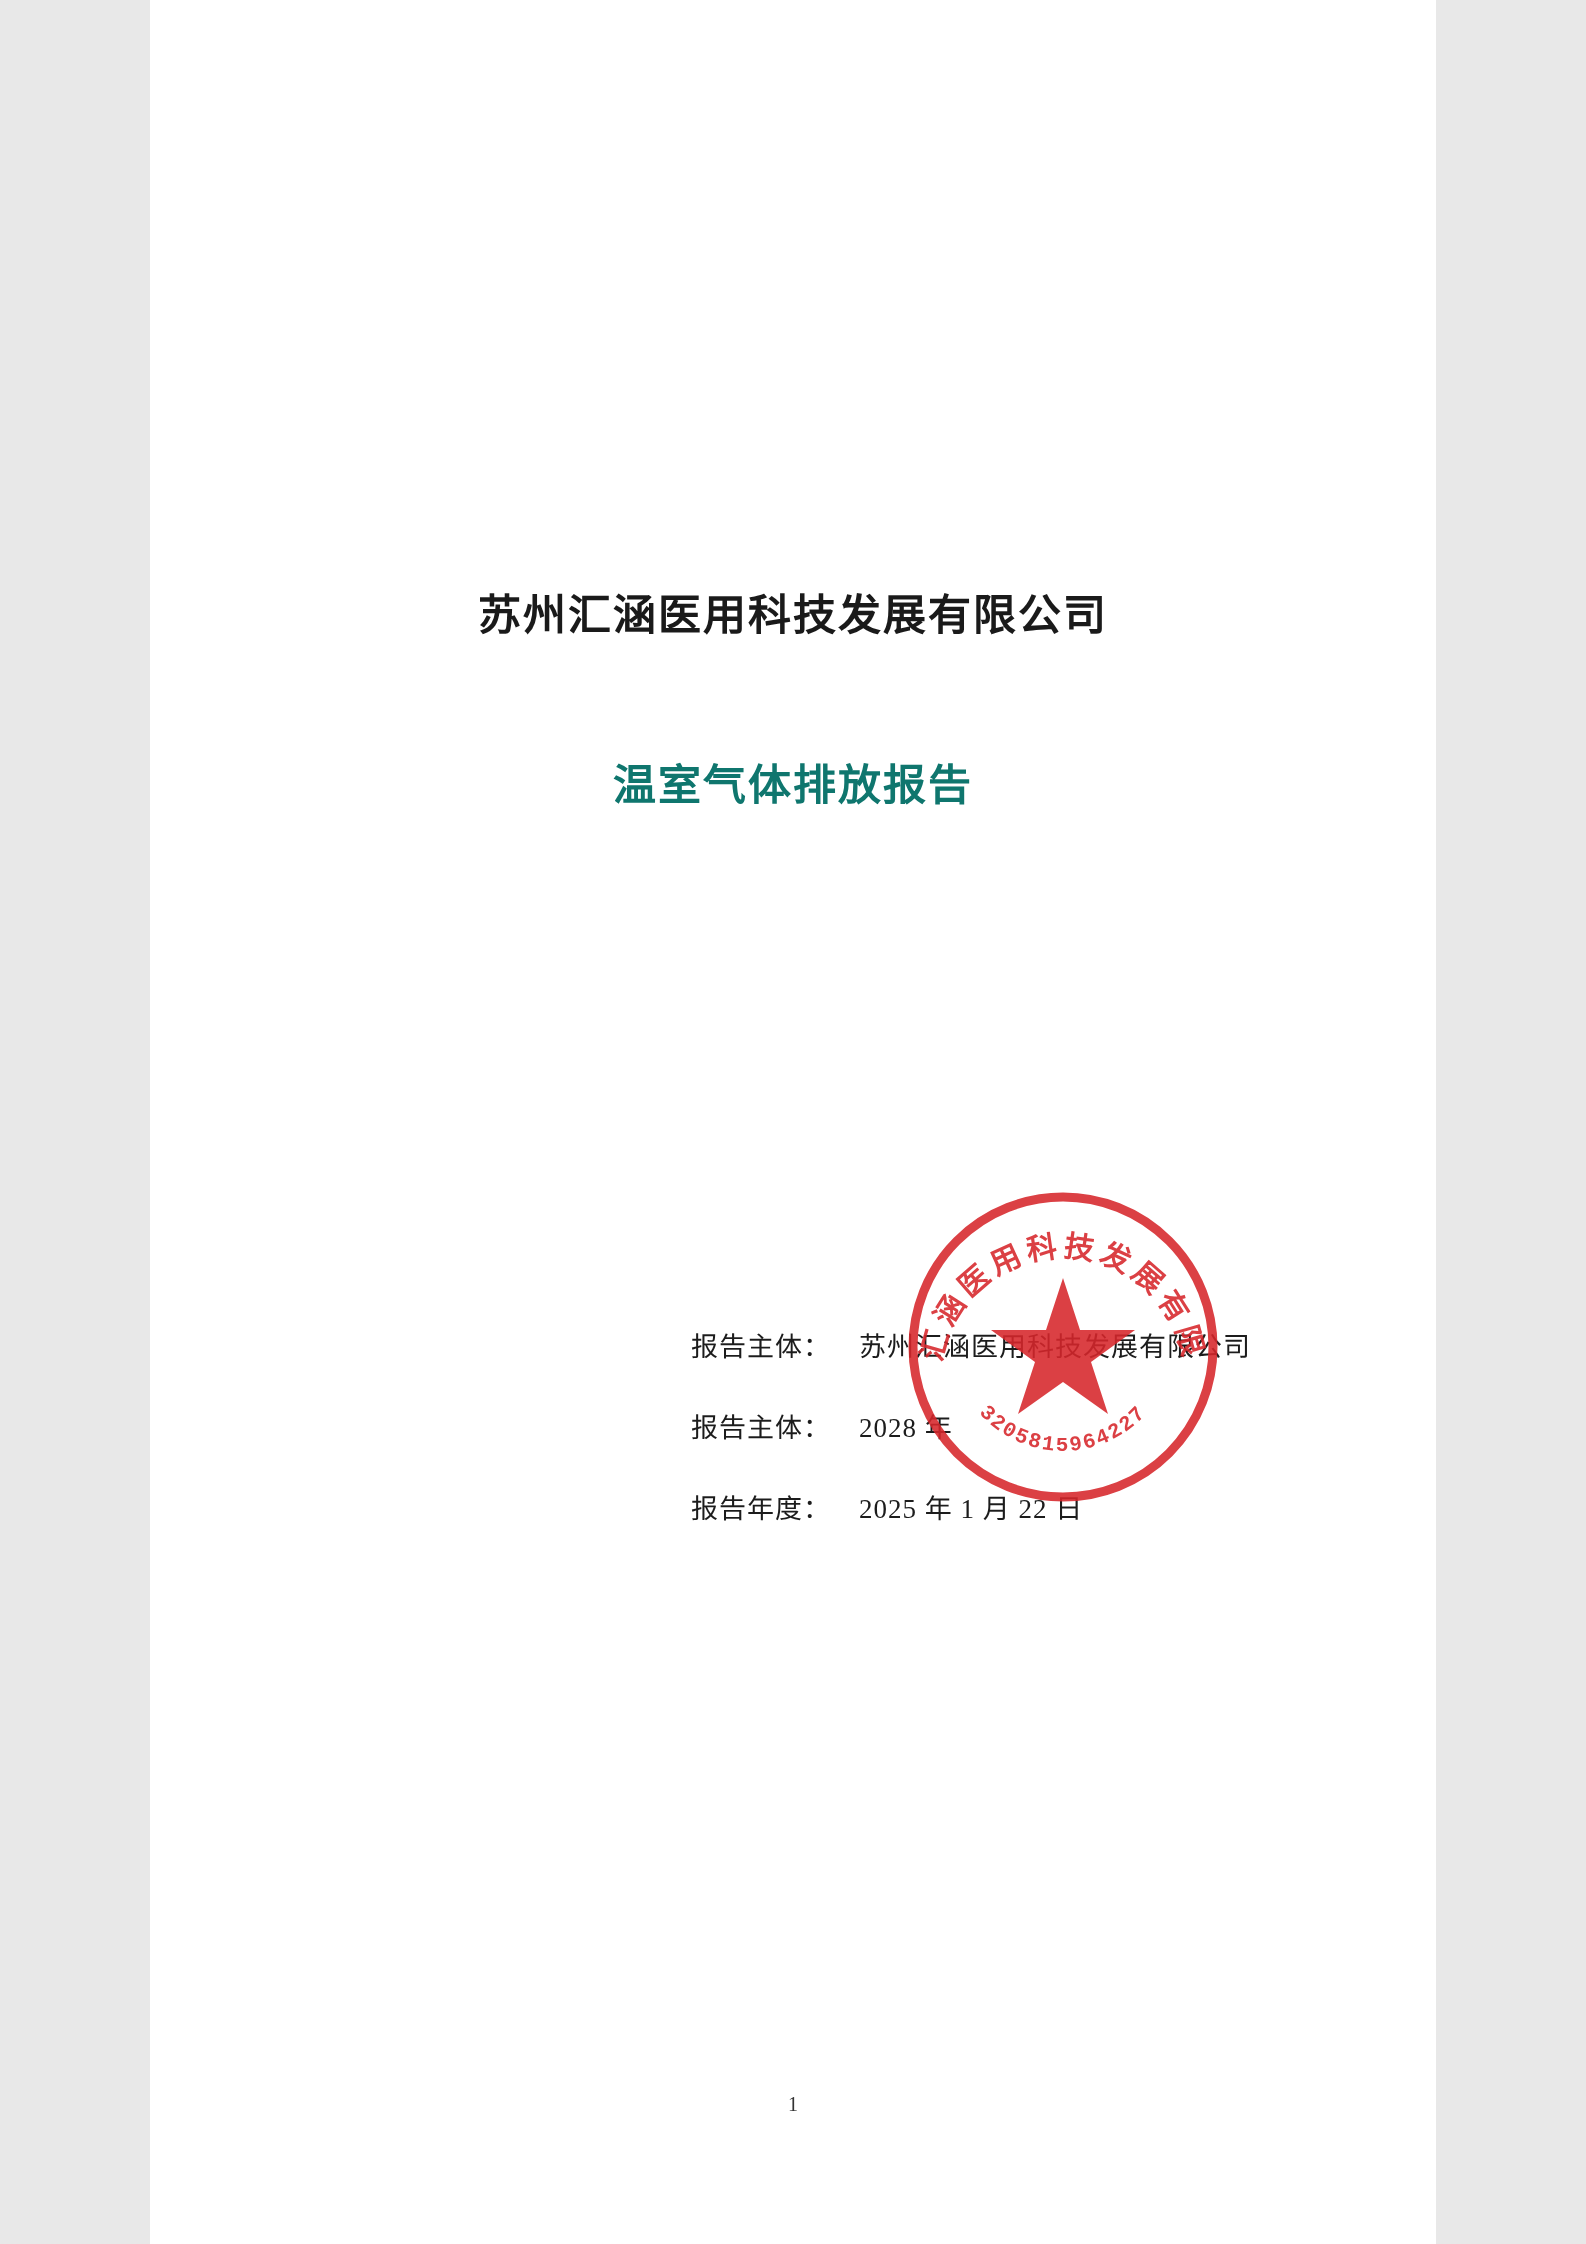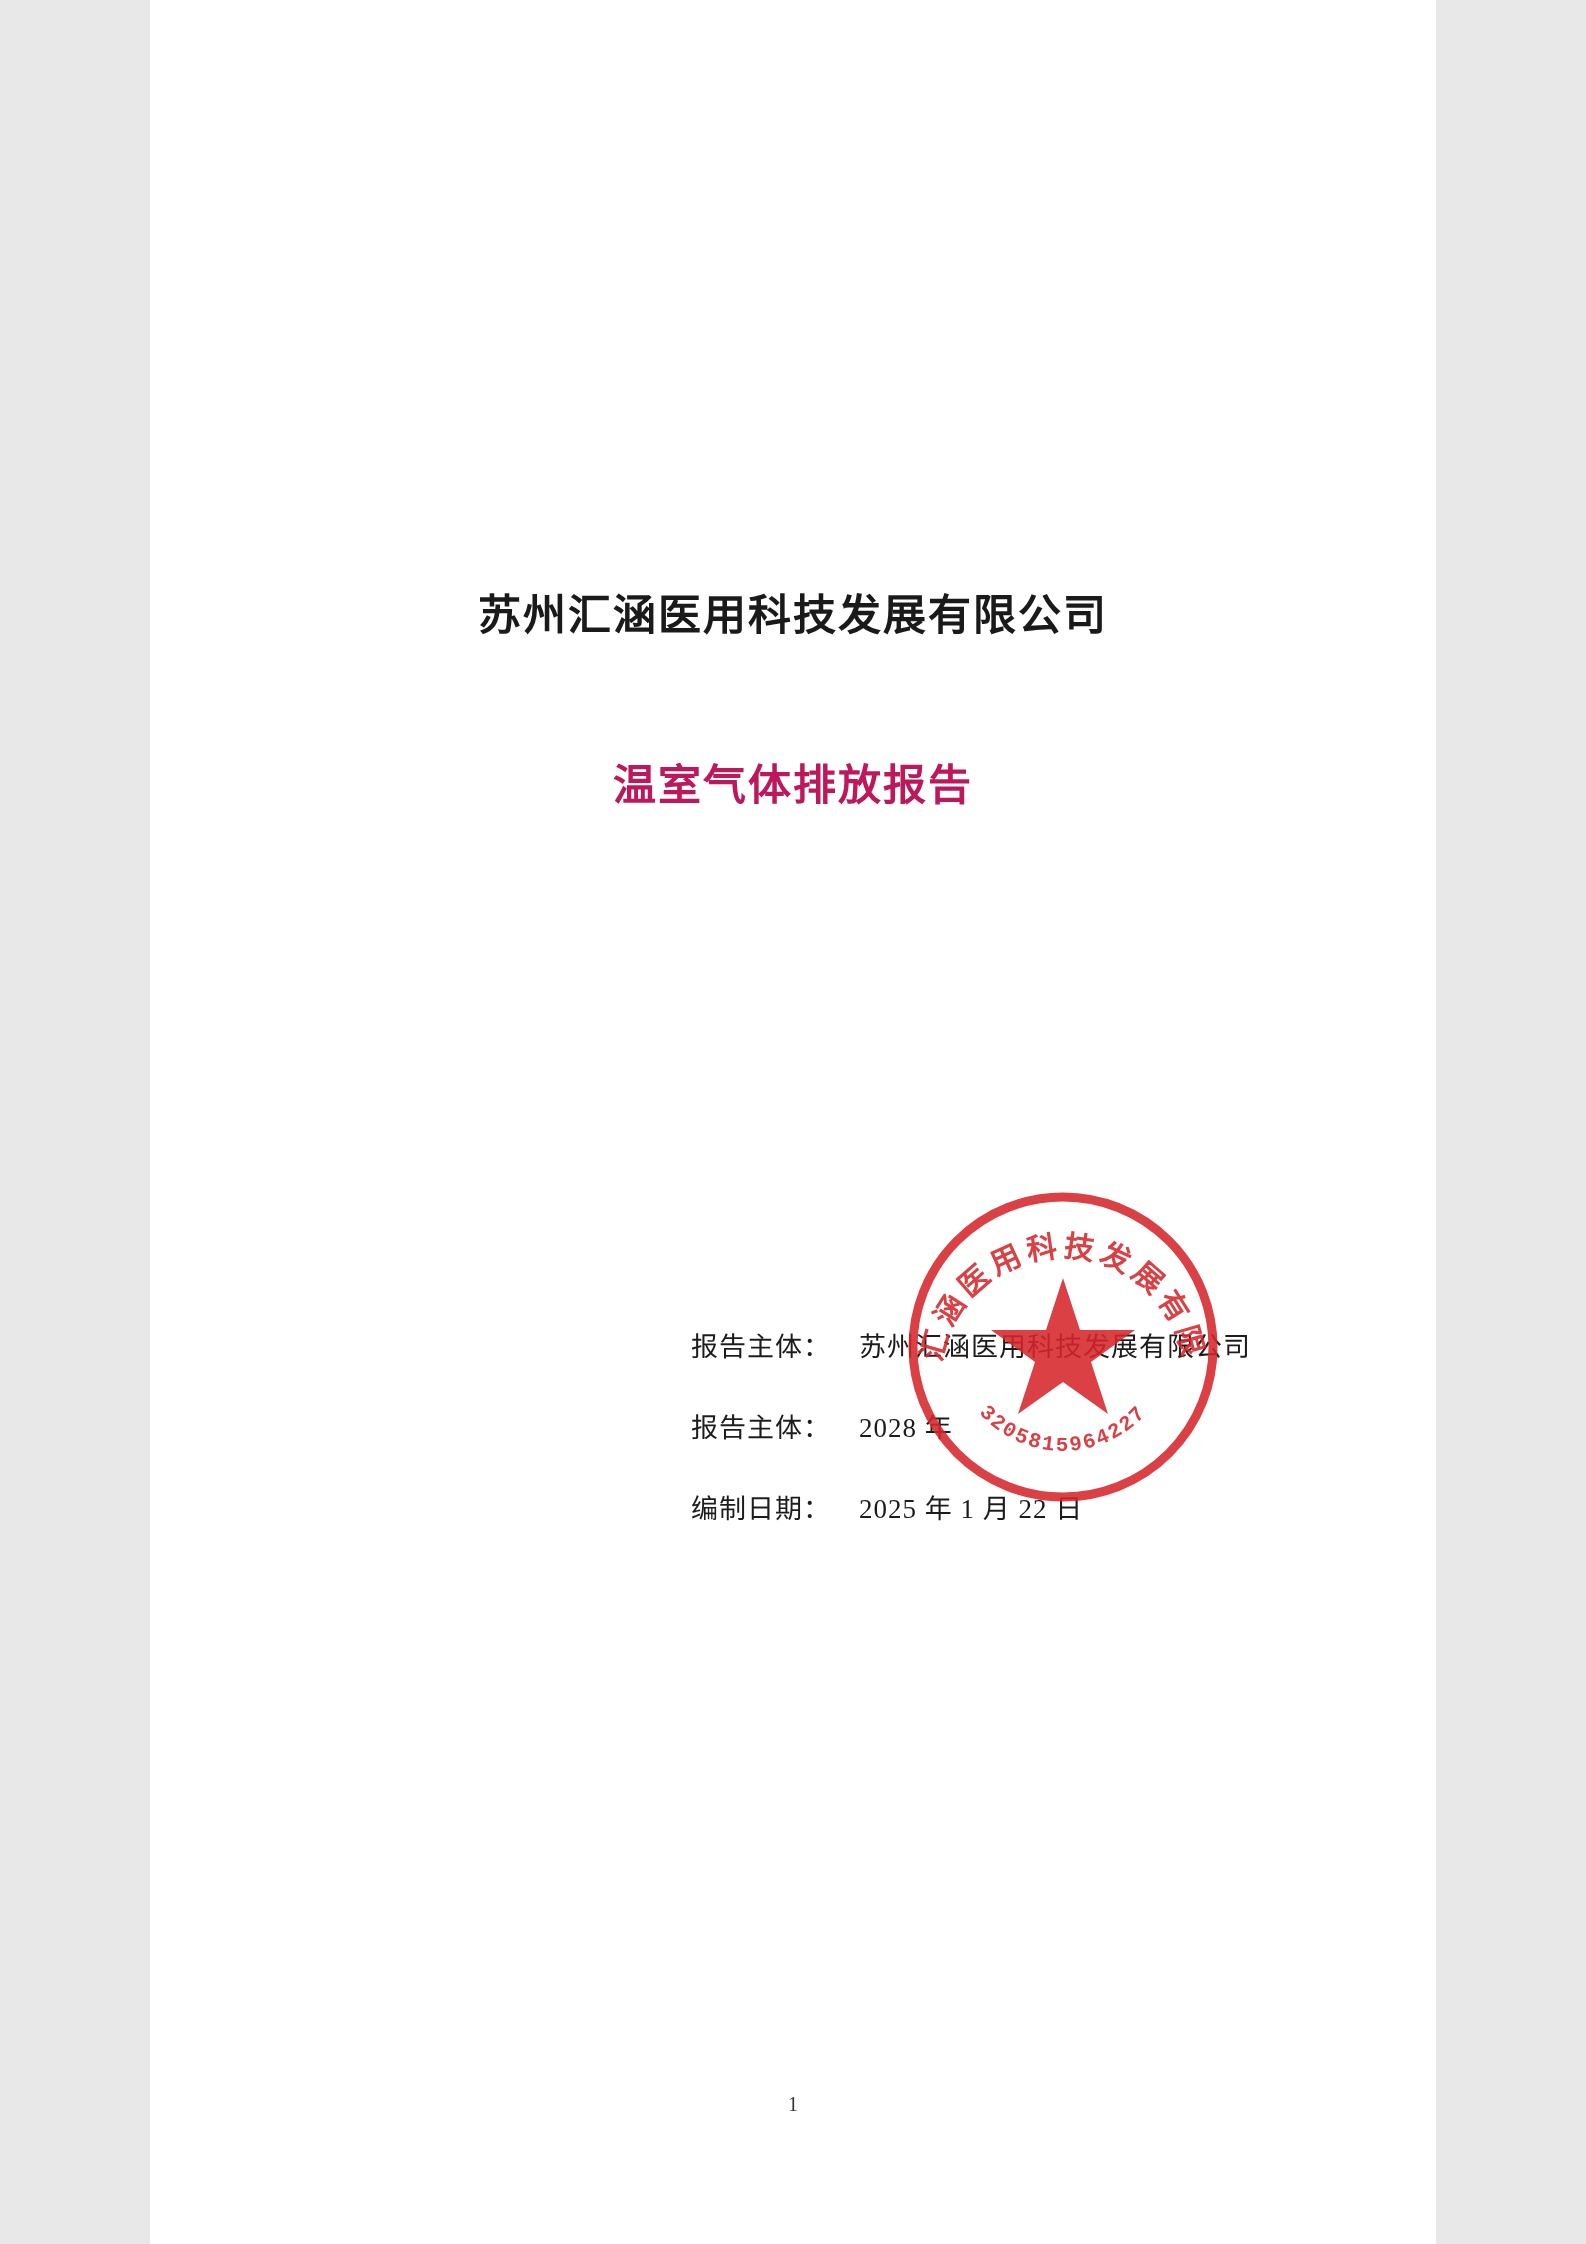--- a/index.html
+++ b/index.html
@@ -34,21 +34,21 @@
     letter-spacing: 2px;
     color: #1a1a1a;
     line-height: 1.4;
     font-family: "Liberation Sans", "DejaVu Sans", sans-serif;
   }
   .doc-title-2 {
     margin-top: 110px;
     font-size: 43px;
     font-weight: bold;
     letter-spacing: 2px;
-    color: #be185d;
+    color: #0f766e;
     line-height: 1.4;
     font-family: "Liberation Sans", "DejaVu Sans", sans-serif;
   }
 
   
   .meta-block {
     position: absolute;
     top: 1325px;
     left: 505px;
     width: 800px;
@@ -114,21 +114,21 @@
       <span class="meta-label">报告主体：</span>
       <span class="meta-value">苏州汇涵医用科技发展有限公司</span>
     </div>
 
     <div class="meta-row">
       <span class="meta-label">报告主体：</span>
       <span class="meta-value">2028 年</span>
     </div>
 
     <div class="meta-row">
-      <span class="meta-label">编制日期：</span>
+      <span class="meta-label">报告年度：</span>
       <span class="meta-value">2025 年 1 月 22 日</span>
     </div>
 
   </div>
 
   <div class="seal">
     <svg viewBox="0 0 330 330" xmlns="http://www.w3.org/2000/svg" aria-hidden="true">
       <defs>
         <path id="sealArcTop" d="M 45,175 A 122,122 0 0 1 285,175" fill="none"></path>
         <path id="sealArcBottom" d="M 58,190 A 112,112 0 0 0 272,190" fill="none"></path>

